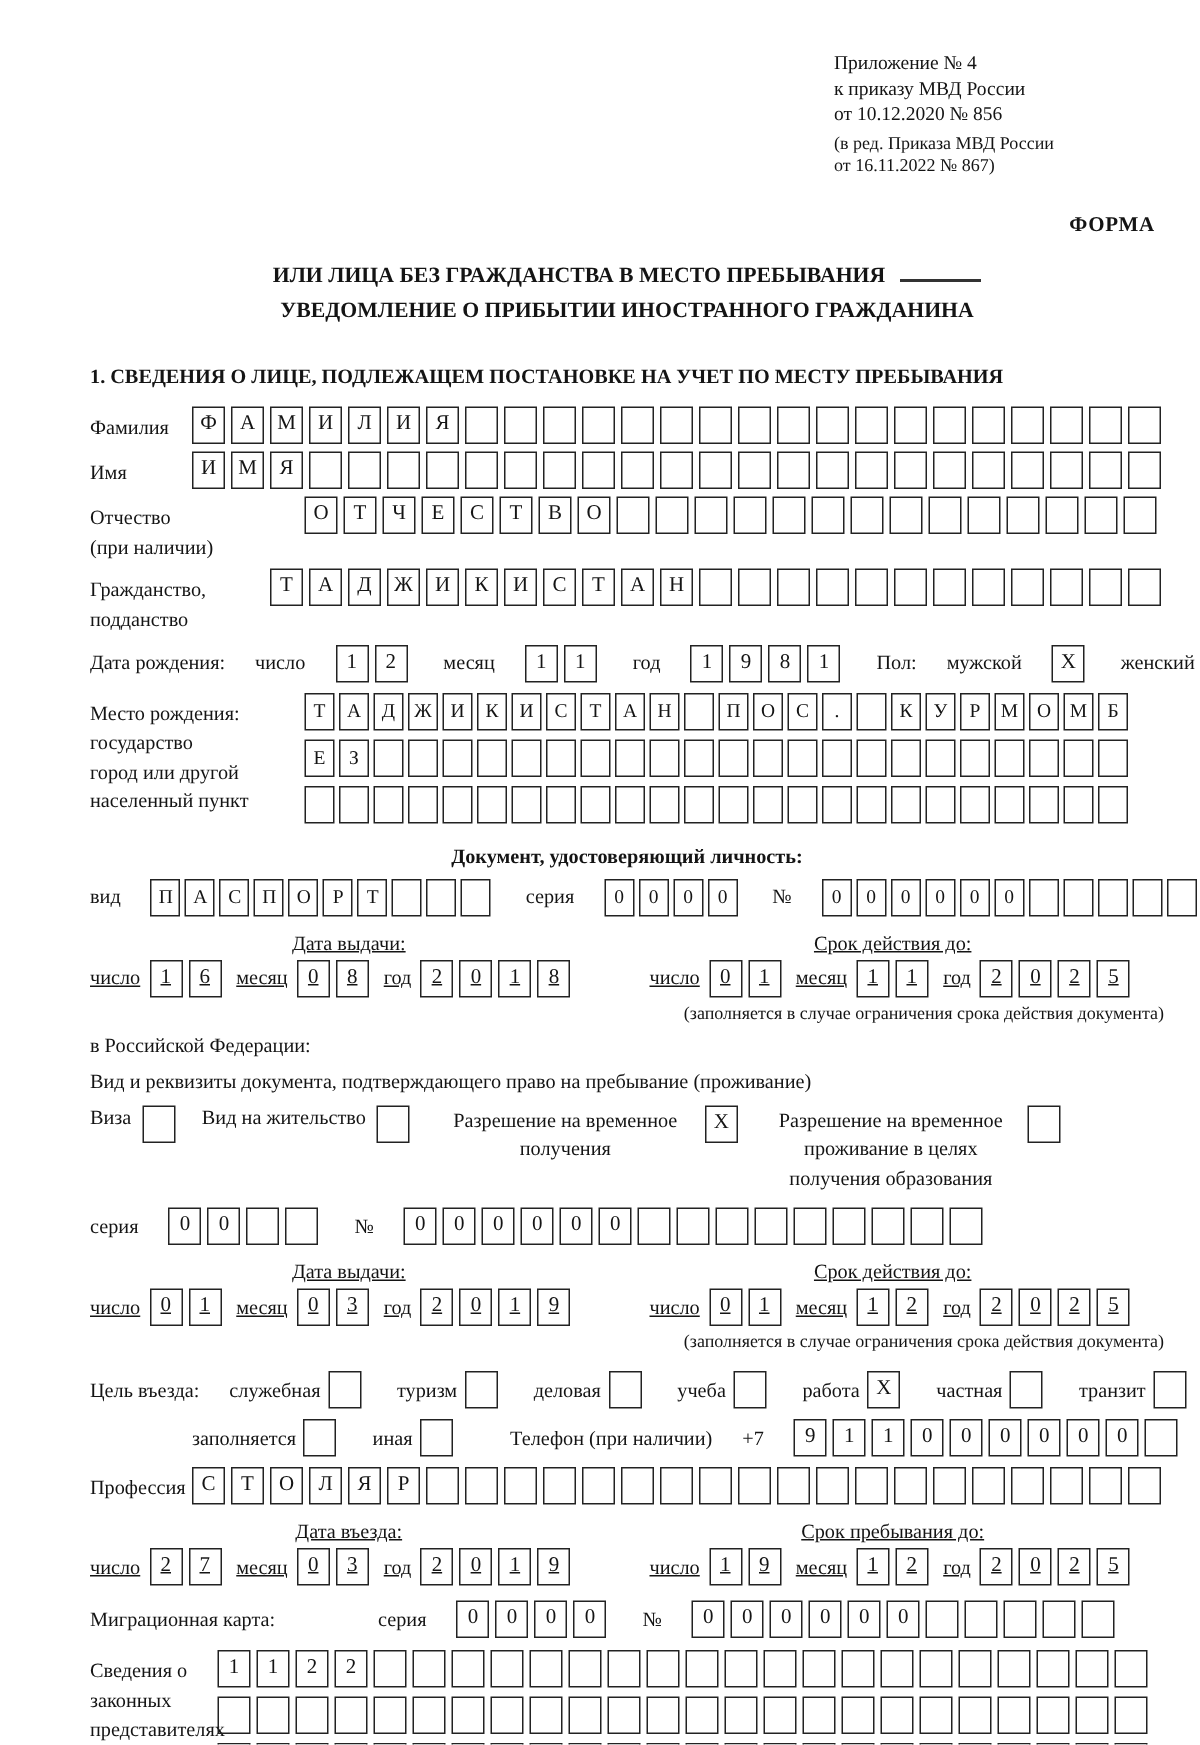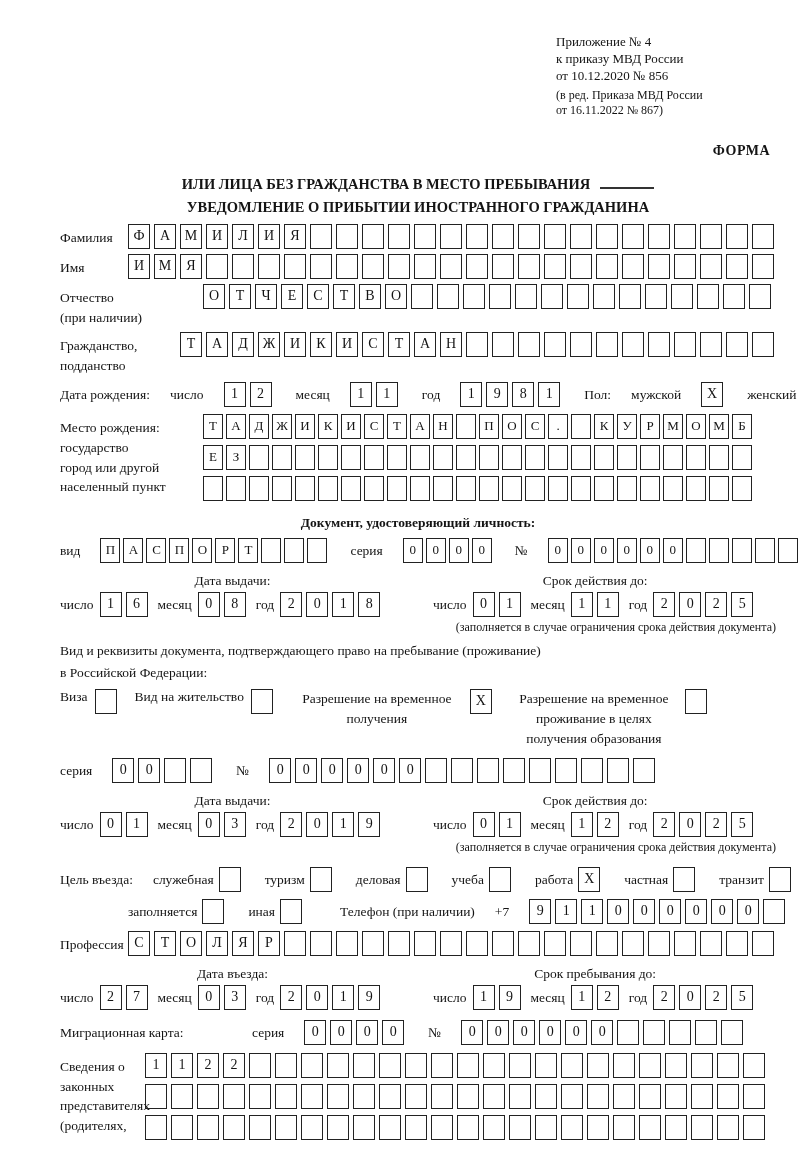--- a/index.html
+++ b/index.html
@@ -28,21 +28,21 @@
   .cell {
     flex:none; box-sizing:border-box; width:22px; height:25px;
     border:1.6px solid #222; margin-right:4px;
     text-align:center; font-size:14px; line-height:21px;
   }
   .cells.sm .cell { width:20px; margin-right:3px; font-size:13px; }
   .stack > .cells { margin-bottom:6px; }
 
   .center-bold { text-align:center; font-weight:bold; margin:8px 0 2px 0; }
 
-  .date-block { display:flex; margin-top:10px; }
+  .date-block { display:flex; margin-top:10px;text-decoration:underline; }
   .date-col { display:flex; flex-direction:column; }
   .date-col.left { width:345px; }
   .date-col.right { margin-left:28px; }
   .dc-head { text-align:center; margin-bottom:3px; }
   .date-fields { display:flex; align-items:center; gap:6px; }
   .note-right { text-align:right; font-size:12px; margin-top:3px; }
 
   .cbrow { display:flex; align-items:flex-start; margin:8px 0 10px 0; gap:14px; }
   .cbitem { display:flex; align-items:flex-start; gap:7px; }
   .cbtext { text-align:center; line-height:1.45; }
@@ -67,20 +67,21 @@
     </div>
   </div>
 
   <div class="forma">ФОРМА</div>
 
   <div class="title">
     <div><span>ИЛИ ЛИЦА БЕЗ ГРАЖДАНСТВА В МЕСТО ПРЕБЫВАНИЯ</span><span class="blank-line"></span></div>
     <div>УВЕДОМЛЕНИЕ О ПРИБЫТИИ ИНОСТРАННОГО ГРАЖДАНИНА</div>
   </div>
 
+  <div class="sec">1. СВЕДЕНИЯ О ЛИЦЕ, ПОДЛЕЖАЩЕМ ПОСТАНОВКЕ НА УЧЕТ ПО МЕСТУ ПРЕБЫВАНИЯ</div>
 
   <div class="row">
     <div class="lbl w68">Фамилия</div>
     <div class="cells">
         <span class="cell">Ф</span>
         <span class="cell">А</span>
         <span class="cell">М</span>
         <span class="cell">И</span>
         <span class="cell">Л</span>
         <span class="cell">И</span>
@@ -399,22 +400,22 @@
             <span class="cell">2</span>
             <span class="cell">0</span>
             <span class="cell">2</span>
             <span class="cell">5</span>
           </span>
       </div>
     </div>
   </div>
   <div class="note-right">(заполняется в случае ограничения срока действия документа)</div>
 
+  <div style="margin-top:6px;">в Российской Федерации:</div>
   <div style="margin-top:8px;">Вид и реквизиты документа, подтверждающего право на пребывание (проживание)</div>
-  <div style="margin-top:6px;">в Российской Федерации:</div>
 
   <div class="cbrow">
     <div class="cbitem">
       <span>Виза</span>
       <span class="cells">
           <span class="cell"></span>
         </span>
     </div>
     <div class="cbitem">
       <span>Вид на жительство</span>

